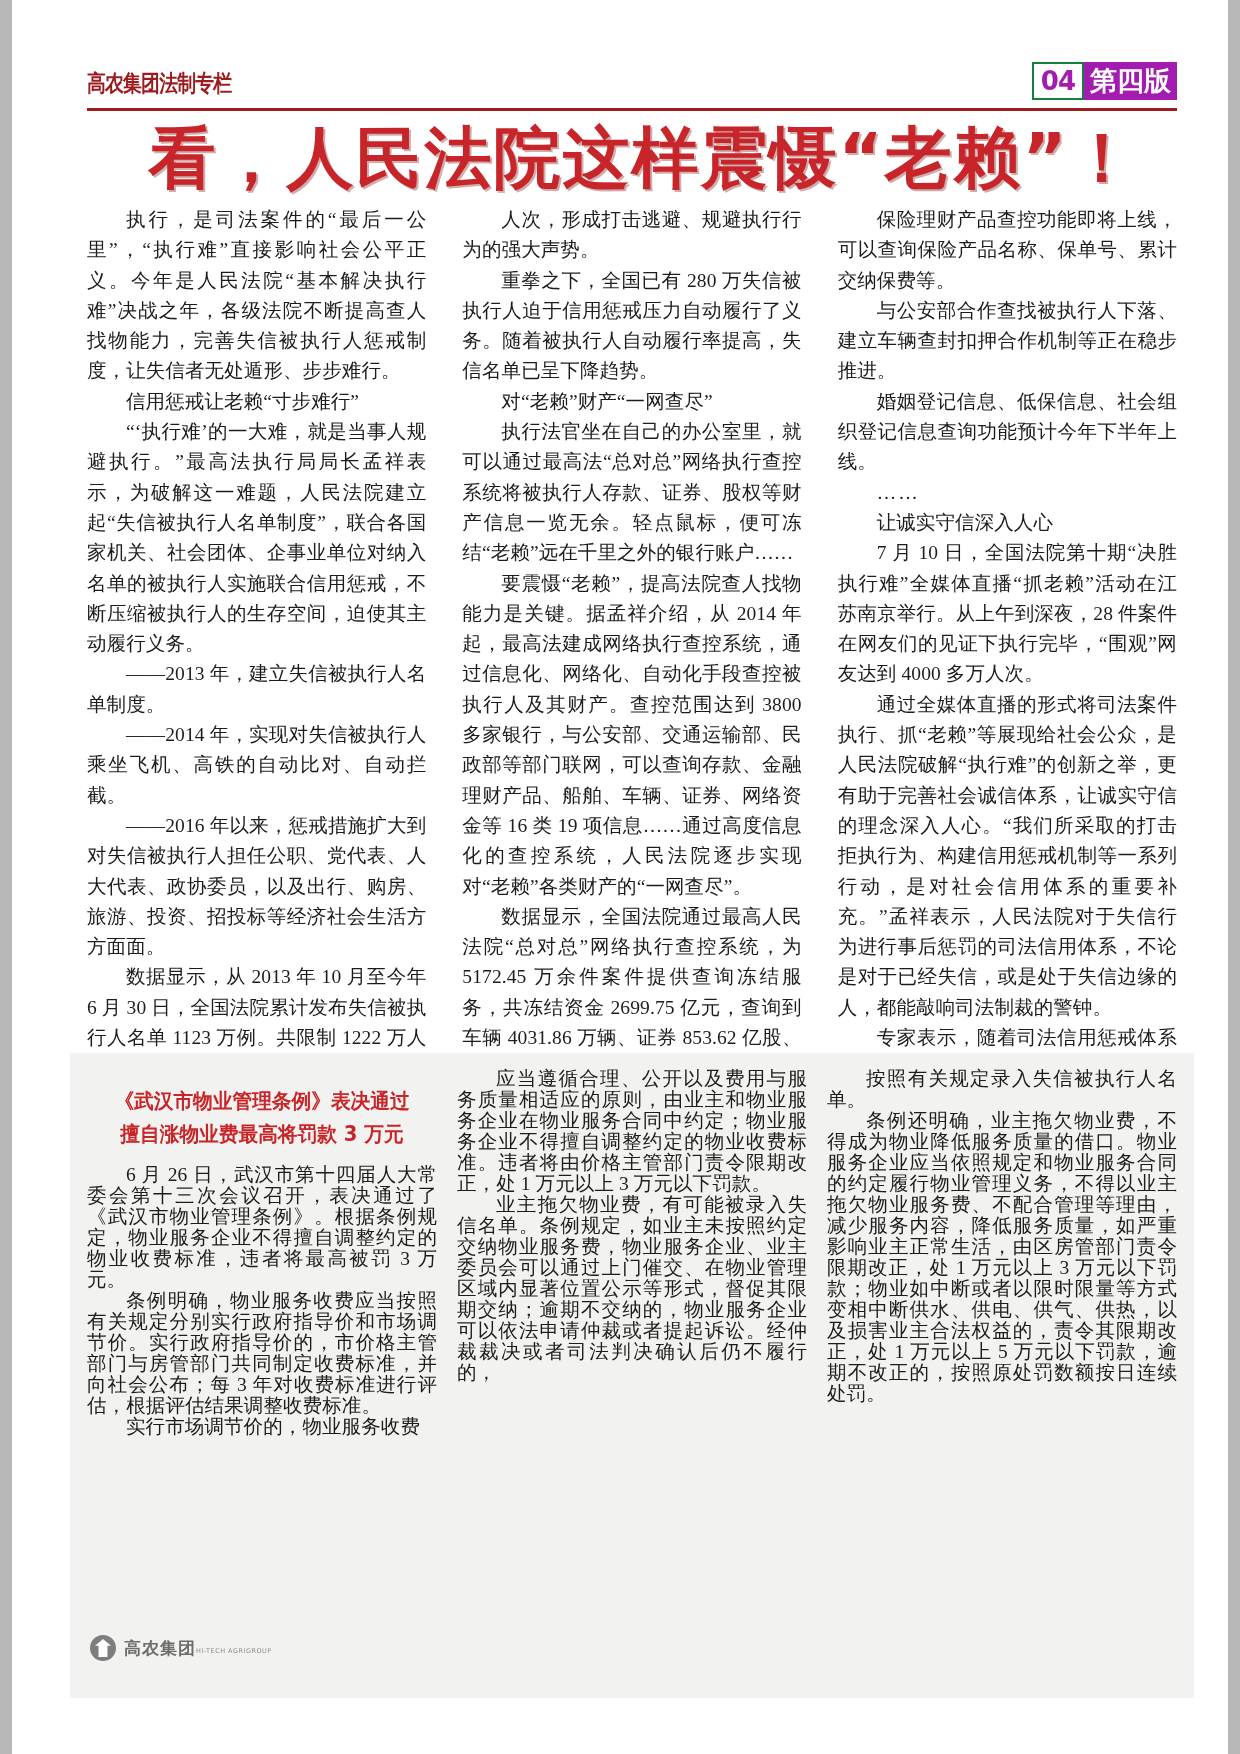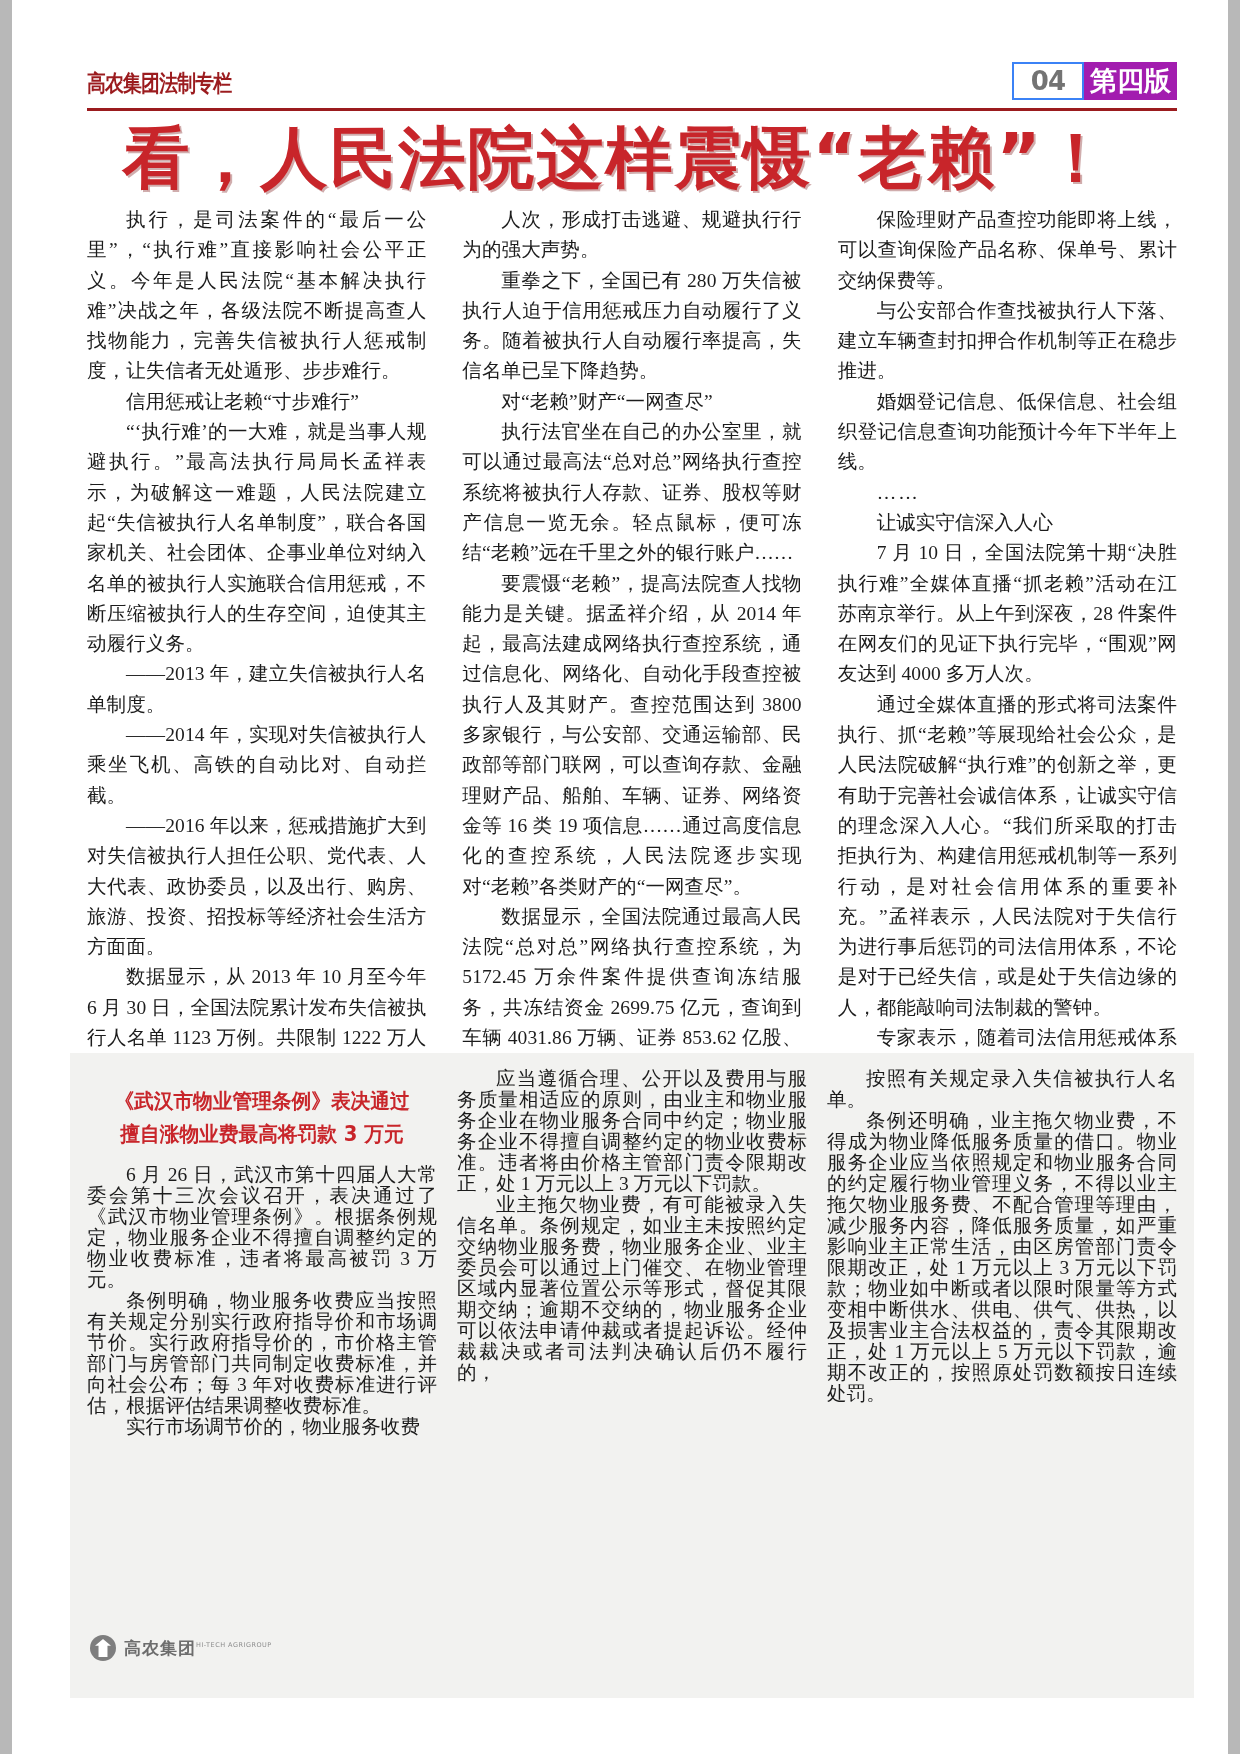--- a/index.html
+++ b/index.html
@@ -41,28 +41,28 @@
   }
   .masthead-right {
     position: absolute;
     right: 0;
     top: 0;
     display: flex;
     align-items: stretch;
     height: 38px;
   }
   .page-num-box {
-    border: 2px solid #3b82f6;
+    border: 2px solid #15803d;
     background: #ffffff;
-    color: #737373;
+    color: #a21caf;
     font-family: "DejaVu Sans", "Liberation Sans", sans-serif;
     font-weight: bold;
     font-size: 26px;
     line-height: 34px;
-    padding: 0 17px;
+    padding: 0 7px;
     letter-spacing: -1px;
   }
   .page-label-box {
     background: #a21caf;
     color: #ffffff;
     font-family: "DejaVu Sans", "Liberation Sans", sans-serif;
     font-weight: bold;
     font-size: 27px;
     line-height: 38px;
     padding: 0 6px;
@@ -73,21 +73,21 @@
     left: 75px;
     top: 108px;
     width: 1090px;
     height: 3px;
     background: #9b1b1e;
   }
 
   
   .headline {
     position: absolute;
-    left: 60px;
+    left: 86px;
     top: 118px;
     width: 1090px;
     text-align: center;
     color: #c8252a;
     font-family: "DejaVu Sans", "Liberation Sans", sans-serif;
     font-weight: bold;
     font-size: 67px;
     line-height: 80px;
     letter-spacing: 2px;
     text-shadow: 2px 2px 0 rgba(120,20,20,0.35);
@@ -207,21 +207,21 @@
     font-weight: bold;
     font-size: 17px;
     color: #6d6d6d;
     letter-spacing: 1px;
   }
   .logo-en {
     font-family: "DejaVu Sans", "Liberation Sans", sans-serif;
     font-size: 6.5px;
     color: #8d8d8d;
     letter-spacing: 0.5px;
-    margin-top: 2px;
+    margin-top: 8px;
   }
 </style>
 </head>
 <body>
 
 <div class="page">
 
   <div class="masthead">
     <div class="masthead-title">高农集团法制专栏</div>
     <div class="masthead-right">

